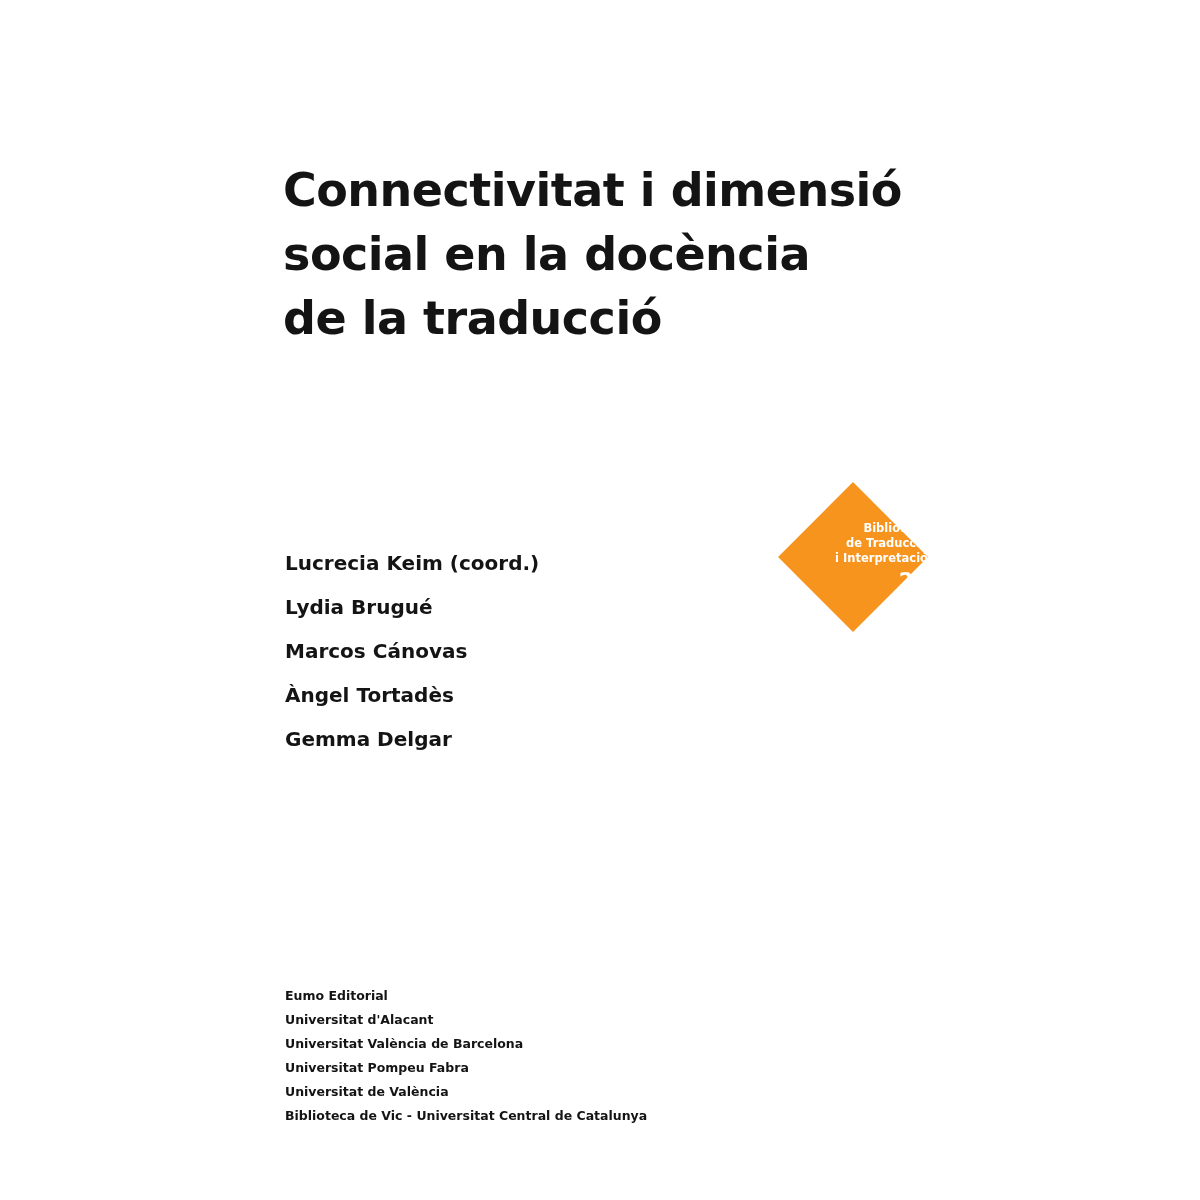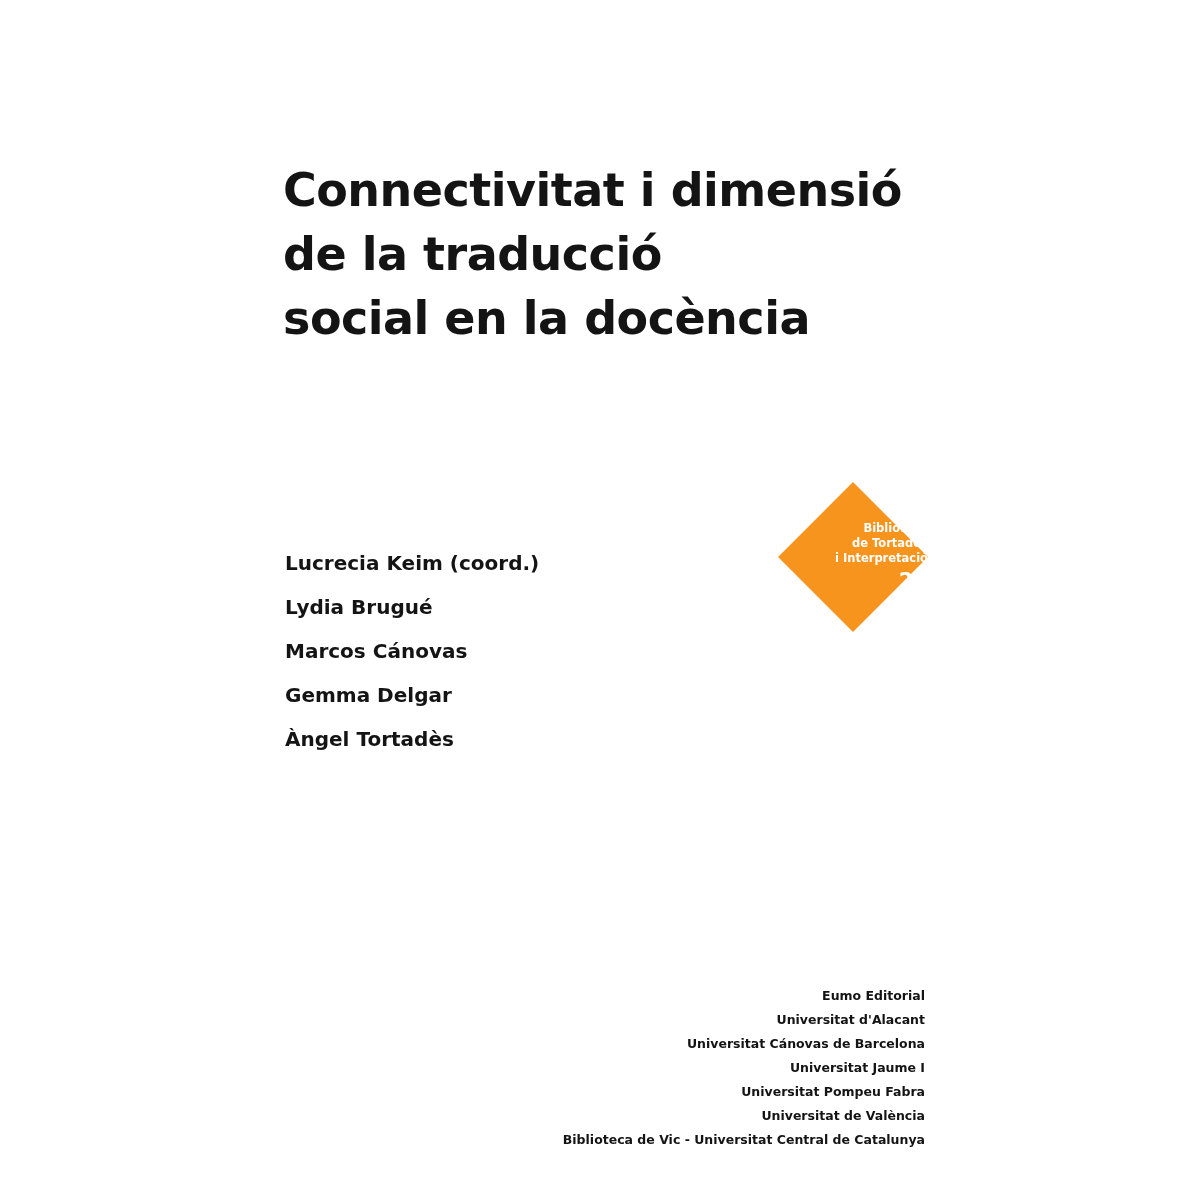--- a/index.html
+++ b/index.html
@@ -112,55 +112,53 @@
     top: 984px;
     width: 640px;
   }
   .publisher {
     font-family: "DejaVu Sans", sans-serif;
     font-weight: bold;
     font-size: 12.5px;
     line-height: 24px;
     color: #141414;
     white-space: nowrap;
-    text-align: right;
   }
 </style>
 </head>
 <body>
 
 <div class="page">
 
   <div class="title-block">
     <div class="title-line">Connectivitat i dimensió</div>
+    <div class="title-line">social en la docència</div>
     <div class="title-line">de la traducció</div>
-    <div class="title-line">social en la docència</div>
   </div>
 
   <div class="badge-wrap">
     <div class="badge-diamond"></div>
     <div class="badge-text">
       <div class="badge-line">Biblioteca</div>
-      <div class="badge-line">de Tortadès</div>
+      <div class="badge-line">de Traducció</div>
       <div class="badge-line">i Interpretació</div>
       <div class="badge-number">25</div>
     </div>
   </div>
 
   <div class="authors">
     <div class="author">Lucrecia Keim (coord.)</div>
     <div class="author">Lydia Brugué</div>
     <div class="author">Marcos Cánovas</div>
+    <div class="author">Àngel Tortadès</div>
     <div class="author">Gemma Delgar</div>
-    <div class="author">Àngel Tortadès</div>
   </div>
 
   <div class="publishers">
     <div class="publisher">Eumo Editorial</div>
     <div class="publisher">Universitat d'Alacant</div>
-    <div class="publisher">Universitat Cánovas de Barcelona</div>
-    <div class="publisher">Universitat Jaume I</div>
+    <div class="publisher">Universitat València de Barcelona</div>
     <div class="publisher">Universitat Pompeu Fabra</div>
     <div class="publisher">Universitat de València</div>
     <div class="publisher">Biblioteca de Vic - Universitat Central de Catalunya</div>
   </div>
 
 </div>
 
 </body></html>

